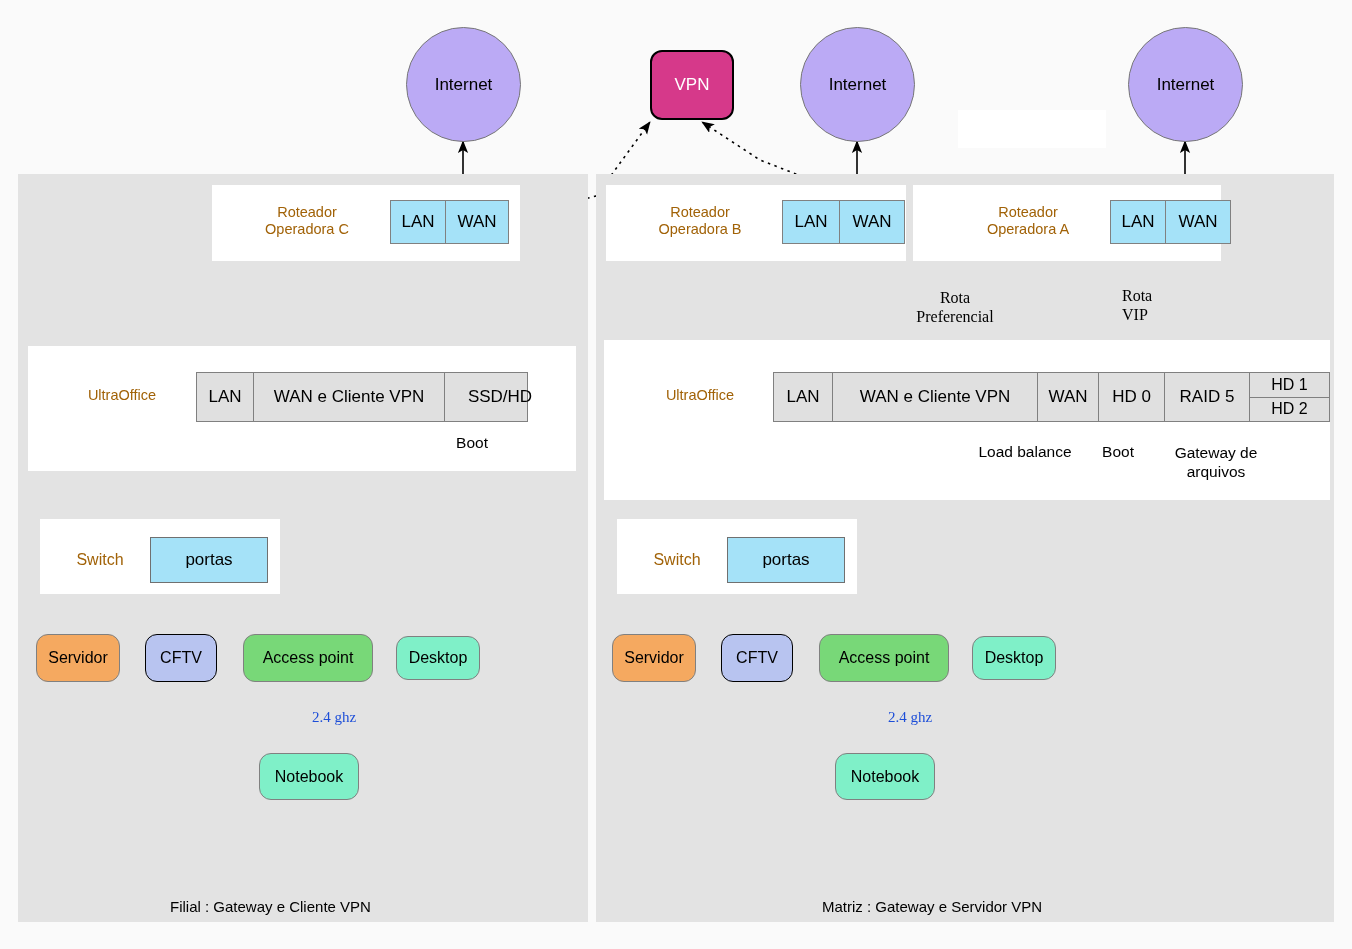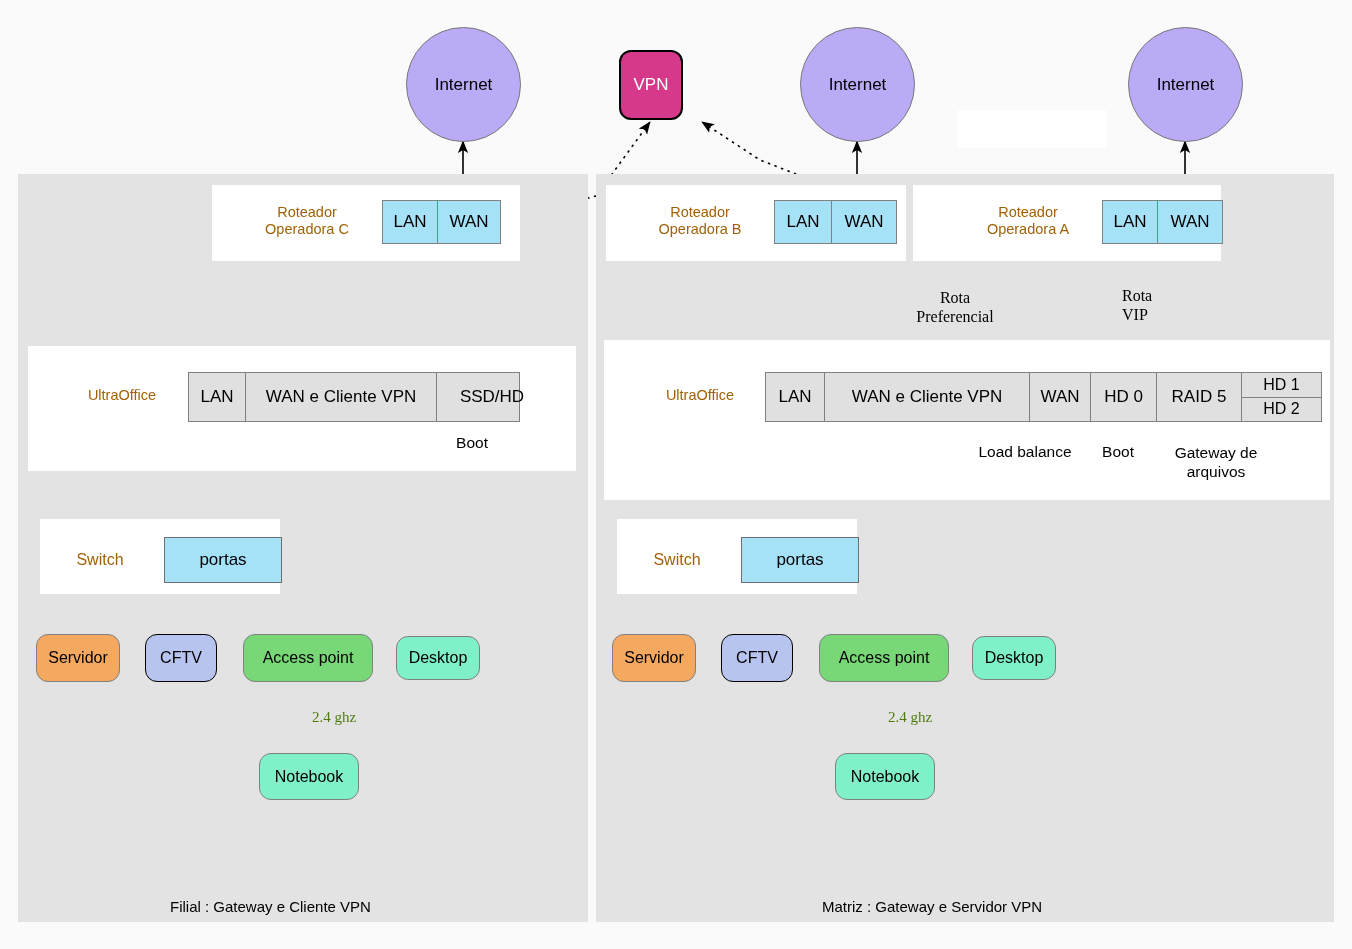--- a/index.html
+++ b/index.html
@@ -68,21 +68,21 @@
     border: 1px solid #808080;
     margin-left: -1px;
     display: flex;
     align-items: center;
     justify-content: center;
     font-family: "Liberation Sans", sans-serif;
     font-size: 17px;
     color: #000;
     white-space: nowrap;
   }
-  .cell:first-child { margin-left: 8px; }
+  .cell:first-child { margin-left: 16px; }
   .cell.blue { background: #a5e2f8; }
   .cell.grey { background: #e0e0e0; }
   .cell-stack {
     display: flex;
     flex-direction: column;
     margin-left: -1px;
   }
   .cell-stack .cell {
     margin-left: 0;
     margin-top: -1px;
@@ -165,35 +165,34 @@
     position: absolute;
     background: #a5e2f8;
     border: 1px solid #707070;
     box-sizing: border-box;
     display: flex;
     align-items: center;
     justify-content: center;
     font-family: "Liberation Sans", sans-serif;
     font-size: 17px;
     color: #000;
-    margin-left: 14px;
   }
 
   svg.edges {
     position: absolute;
     left: 0; top: 0;
     width: 1352px;
     height: 949px;
     pointer-events: none;
   }
   .wifi-label {
     position: absolute;
     font-family: "Liberation Serif", serif;
     font-size: 15px;
-    color: #4d7c0f;
+    color: #1d4ed8;
     white-space: nowrap;
   }
 </style>
 </head>
 <body>
 
 <div id="stage">
 
   <svg class="edges" viewBox="0 0 1352 949">
     <defs>
@@ -237,21 +236,21 @@
     <line x1="862" y1="636" x2="803" y2="586" stroke="#000" stroke-width="1.6" marker-end="url(#arrow)"></line>
     <line x1="988" y1="638" x2="830" y2="585" stroke="#000" stroke-width="1.6" marker-end="url(#arrow)"></line>
 
     <line x1="884" y1="752" x2="884" y2="690" stroke="#000" stroke-width="2.2" stroke-dasharray="2.5,5" marker-end="url(#arrow)"></line>
   </svg>
 
   <div class="circle-node" style="left:406px; top:27px; width:115px; height:115px;">
     <span>Internet</span>
   </div>
 
-  <div class="vpn-node" style="left:619px; top:50px; width:64px; height:70px;justify-content:center;">
+  <div class="vpn-node" style="left:650px; top:50px; width:84px; height:70px;justify-content:center;">
     <span>VPN</span>
   </div>
 
   <div class="circle-node" style="left:800px; top:27px; width:115px; height:115px;">
     <span>Internet</span>
   </div>
 
   <div class="circle-node" style="left:1128px; top:27px; width:115px; height:115px;">
     <span>Internet</span>
   </div>

